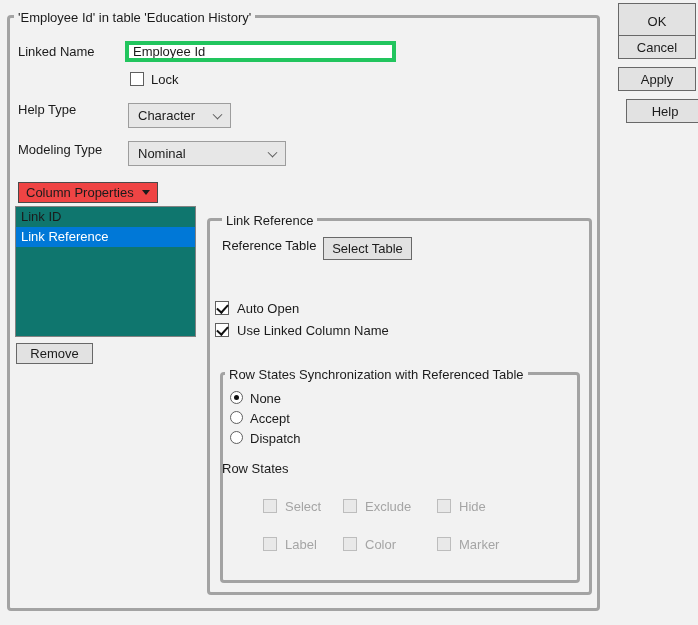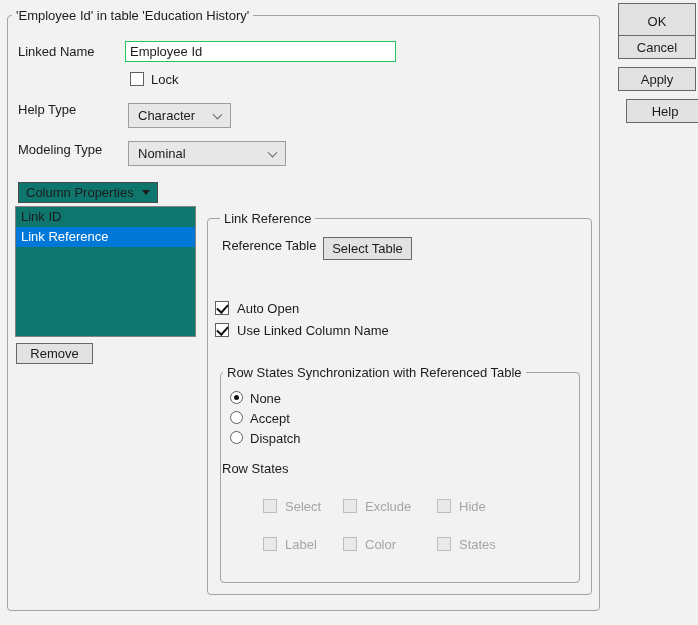--- a/index.html
+++ b/index.html
@@ -1,41 +1,41 @@
 <!DOCTYPE html>
 <html><head>
 <meta charset="utf-8">
 <style>
   * { margin:0; padding:0; box-sizing:border-box;
       font-family:"Liberation Sans", sans-serif; }
   html,body { background:#f2f2f2; }
   .canvas { position:relative; width:698px; height:625px; background:#f2f2f2;
             font-size:13px; color:#1b1b1b; overflow:hidden; }
 
-  .group { position:absolute; border:1px solid #a3a3a3; border-radius:4px; }
+  .group { position:absolute; border:3px solid #a3a3a3; border-radius:4px; }
   .group-title { position:absolute; top:-8px; background:#f2f2f2;
                  padding:0 4px; white-space:nowrap; line-height:15px; }
 
   .label { position:absolute; white-space:nowrap; line-height:15px; }
   .label.disabled { color:#a5a5a5; }
 
-  .textbox { position:absolute; background:#fff; border:1px solid #22c55e;
+  .textbox { position:absolute; background:#fff; border:4px solid #22c55e;
              font-size:13px; color:#1b1b1b; padding:0 4px; outline:none; }
 
   .combo { position:absolute; background:#e7e7e7; border:1px solid #9d9d9d;
            display:flex; align-items:center; padding-left:9px; cursor:default; }
   .chev { position:absolute; right:9px; top:50%; width:7px; height:7px;
           border-right:1.5px solid #5c5c5c; border-bottom:1.5px solid #5c5c5c;
           transform:translateY(-70%) rotate(45deg); }
 
   .btn { position:absolute; background:#e2e2e2; border:1px solid #686868;
          display:flex; align-items:center; justify-content:center;
          font-size:13px; color:#1b1b1b; cursor:default; }
 
-  .cp-btn { position:absolute; background:#0f766e; border:1px solid #4a4a4a;
+  .cp-btn { position:absolute; background:#ef4444; border:1px solid #4a4a4a;
             display:flex; align-items:center; padding:8px 7px; gap:8px;
             font-size:13px; cursor:default; }
   .tri-down { width:0; height:0; border-left:4px solid transparent;
               border-right:4px solid transparent; border-top:5px solid #1b1b1b; }
 
   .listbox { position:absolute; background:#0f766e; border:1px solid #828282;
              overflow:hidden; }
   .list-item { height:20px; line-height:20px; padding-left:5px; white-space:nowrap; }
   .list-item.selected { background:#0078d7; color:#fff; }
 
@@ -128,20 +128,20 @@
   <span class="cb disabled" style="left:437px; top:499px;"></span>
   <span class="label disabled" style="left:459px; top:499px;">Hide</span>
 
   <span class="cb disabled" style="left:263px; top:537px;"></span>
   <span class="label disabled" style="left:285px; top:537px;">Label</span>
 
   <span class="cb disabled" style="left:343px; top:537px;"></span>
   <span class="label disabled" style="left:365px; top:537px;">Color</span>
 
   <span class="cb disabled" style="left:437px; top:537px;"></span>
-  <span class="label disabled" style="left:459px; top:537px;">States</span>
+  <span class="label disabled" style="left:459px; top:537px;">Marker</span>
 
   <div class="btn" style="left:618px; top:3px; width:78px; height:36px;">OK</div>
   <div class="btn" style="left:618px; top:35px; width:78px; height:24px;">Cancel</div>
   <div class="btn" style="left:618px; top:67px; width:78px; height:24px;">Apply</div>
   <div class="btn" style="left:618px; top:99px; width:78px; height:24px;margin-left:8px;">Help</div>
 
 </div>
 
 </body></html>

